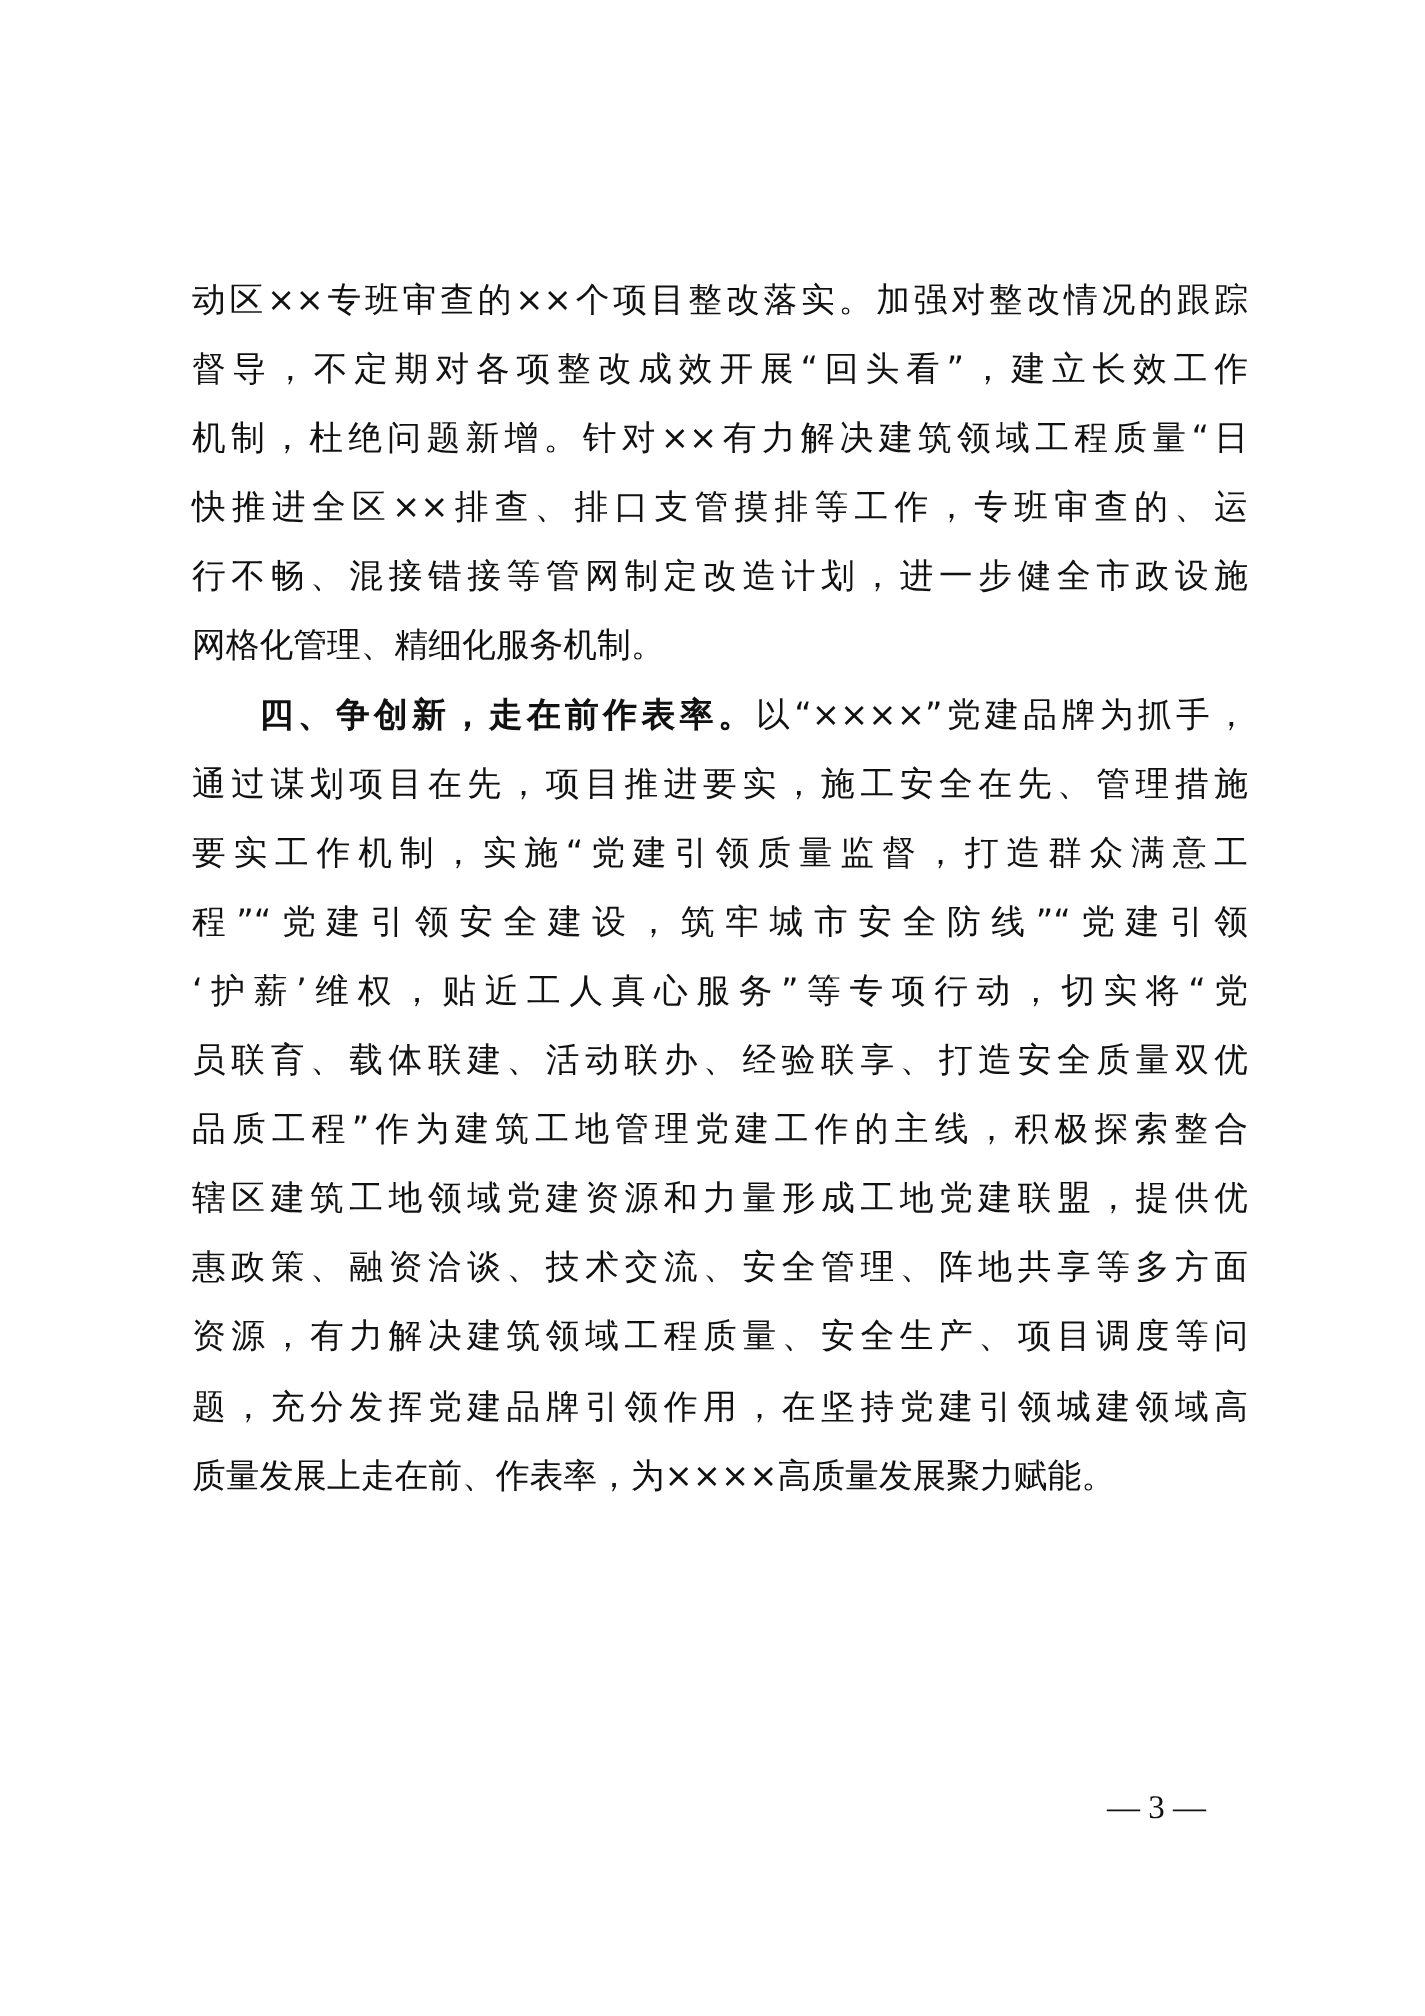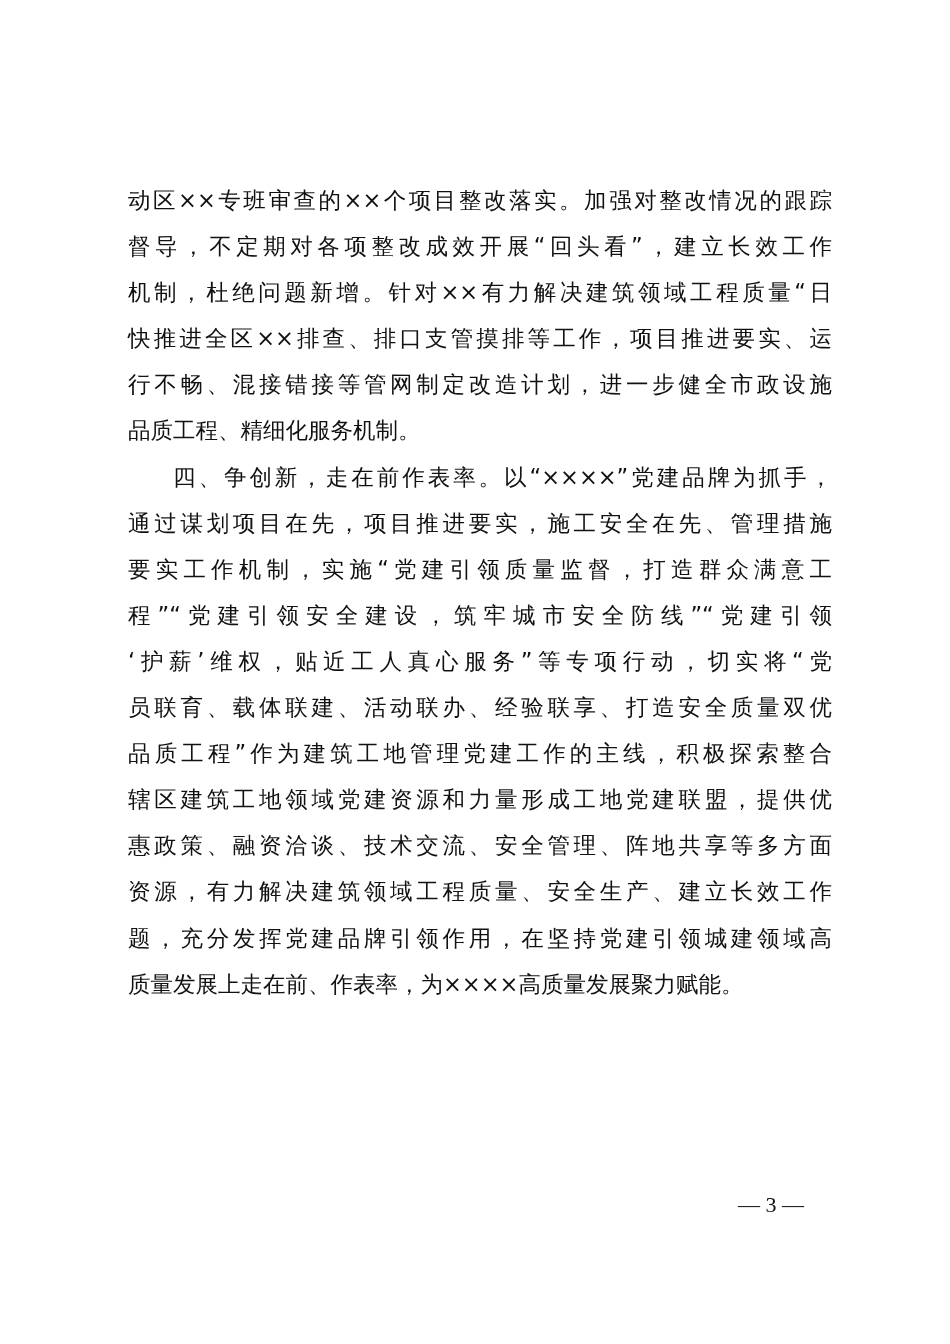--- a/index.html
+++ b/index.html
@@ -11,50 +11,50 @@
     font-size: 22.5px;
     height: 46.1px;
     line-height: 46.1px;
     color: #111;
     white-space: nowrap;
     text-align: justify;
     text-align-last: justify;
     letter-spacing: 0;
   }
   .line.last { text-align-last: left; }
-  .line .bold { font-weight: normal; }
+  .line .bold { font-weight: bold; }
   .indent { padding-left: 45px; }
   .footer {
     position: absolute; left: 738px; top: 1192px;
     font-family: "Liberation Serif", "DejaVu Serif", serif;
     font-size: 22px; color: #111;
   }
 </style>
 </head>
 <body>
 
 <div class="page">
   <div class="content">
     <div>
       <div class="line">动区××专班审查的××个项目整改落实。加强对整改情况的跟踪</div>
       <div class="line">督导，不定期对各项整改成效开展“回头看”，建立长效工作</div>
       <div class="line">机制，杜绝问题新增。针对××有力解决建筑领域工程质量“日</div>
-      <div class="line">快推进全区××排查、排口支管摸排等工作，项目推进要实、运</div>
+      <div class="line">快推进全区××排查、排口支管摸排等工作，专班审查的、运</div>
       <div class="line">行不畅、混接错接等管网制定改造计划，进一步健全市政设施</div>
-      <div class="line last">品质工程、精细化服务机制。</div>
+      <div class="line last">网格化管理、精细化服务机制。</div>
     </div>
     <div>
       <div class="line indent"><span class="bold">四、争创新，走在前作表率。</span><span>以“××××”党建品牌为抓手，</span></div>
       <div class="line">通过谋划项目在先，项目推进要实，施工安全在先、管理措施</div>
       <div class="line">要实工作机制，实施“党建引领质量监督，打造群众满意工</div>
       <div class="line">程”“党建引领安全建设，筑牢城市安全防线”“党建引领</div>
       <div class="line">‘护薪’维权，贴近工人真心服务”等专项行动，切实将“党</div>
       <div class="line">员联育、载体联建、活动联办、经验联享、打造安全质量双优</div>
       <div class="line">品质工程”作为建筑工地管理党建工作的主线，积极探索整合</div>
       <div class="line">辖区建筑工地领域党建资源和力量形成工地党建联盟，提供优</div>
       <div class="line">惠政策、融资洽谈、技术交流、安全管理、阵地共享等多方面</div>
-      <div class="line">资源，有力解决建筑领域工程质量、安全生产、建立长效工作</div>
+      <div class="line">资源，有力解决建筑领域工程质量、安全生产、项目调度等问</div>
       <div class="line">题，充分发挥党建品牌引领作用，在坚持党建引领城建领域高</div>
       <div class="line last">质量发展上走在前、作表率，为××××高质量发展聚力赋能。</div>
     </div>
   </div>
   <div class="footer">— 3 —</div>
 </div>
 
 </body></html>

